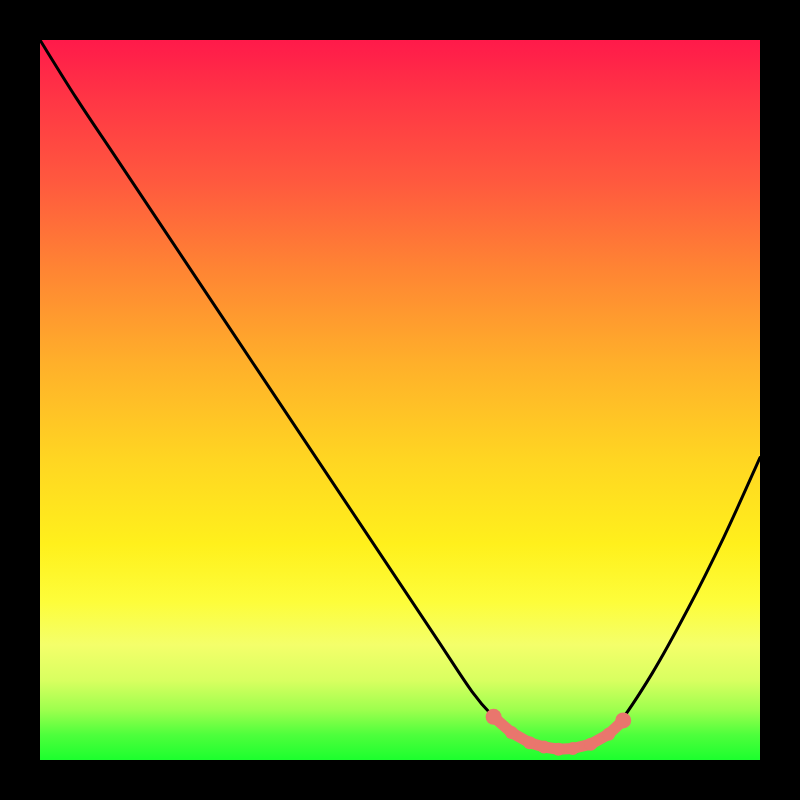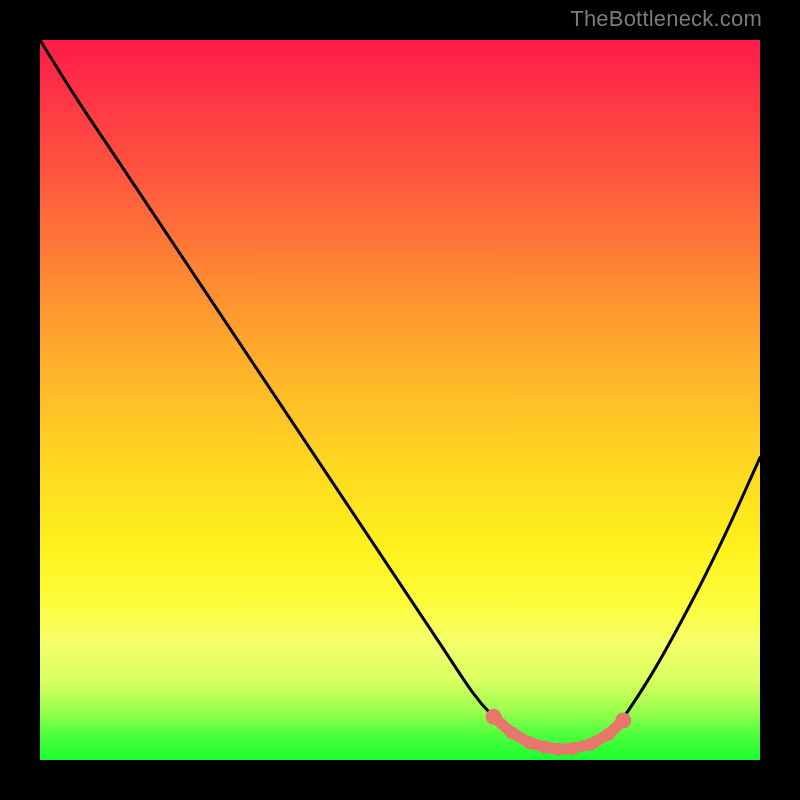--- a/index.html
+++ b/index.html
@@ -54,21 +54,20 @@
     position: absolute;
     left: 0; top: 0;
     width: 720px; height: 720px;
     overflow: visible;
   }
 </style>
 </head>
 <body>
 
 <div class="frame">
-  <div class="watermark">TheBottleneck.com</div>
 
   <div class="plot-area">
     <svg class="curve" viewBox="0 0 720 720">
       <path id="curve-path" fill="none" stroke="#000000" stroke-width="3" stroke-linejoin="round" stroke-linecap="round" d="M 0.0 0.0 C 6.5 10.4, 23.0 37.5, 36.0 57.6 C 49.0 77.7, 59.0 92.2, 72.0 111.6 C 85.0 131.0, 95.0 146.2, 108.0 165.6 C 121.0 185.0, 131.0 200.2, 144.0 219.6 C 157.0 239.0, 167.0 254.2, 180.0 273.6 C 193.0 293.0, 203.0 308.2, 216.0 327.6 C 229.0 347.0, 239.0 362.2, 252.0 381.6 C 265.0 401.0, 275.0 416.2, 288.0 435.6 C 301.0 455.0, 311.0 470.2, 324.0 489.6 C 337.0 509.0, 347.0 524.2, 360.0 543.6 C 373.0 563.0, 383.0 578.2, 396.0 597.6 C 409.0 617.0, 421.6 637.3, 432.0 651.6 C 442.4 665.9, 445.8 669.0, 453.6 676.8 C 461.4 684.6, 467.4 689.6, 475.2 694.8 C 483.0 700.0, 489.0 703.0, 496.8 705.6 C 504.6 708.2, 510.6 708.8, 518.4 709.2 C 526.2 709.6, 532.2 709.4, 540.0 707.8 C 547.8 706.1, 555.1 703.5, 561.6 699.8 C 568.1 696.2, 566.9 699.5, 576.0 687.6 C 585.1 675.7, 599.0 655.0, 612.0 633.6 C 625.0 612.2, 635.0 593.4, 648.0 568.8 C 661.0 544.2, 671.0 524.0, 684.0 496.8 C 697.0 469.6, 713.5 431.9, 720.0 417.6"></path>
       <g id="markers">
           <path d="M 453.6 676.8 L 471.6 692.64 L 489.6 702.72 L 503.99999999999994 707.04 L 518.4 709.2 L 532.8 708.48 L 550.8 704.16 L 568.8000000000001 694.08 L 583.2 680.4" fill="none" stroke="#e9766d" stroke-width="11" stroke-linecap="round" stroke-linejoin="round"></path>
           <circle cx="453.6" cy="676.8" r="8" fill="#e9766d"></circle>
           <circle cx="471.6" cy="692.6" r="6.5" fill="#e9766d"></circle>
           <circle cx="489.6" cy="702.7" r="6.5" fill="#e9766d"></circle>
           <circle cx="504.0" cy="707.0" r="6.5" fill="#e9766d"></circle>

